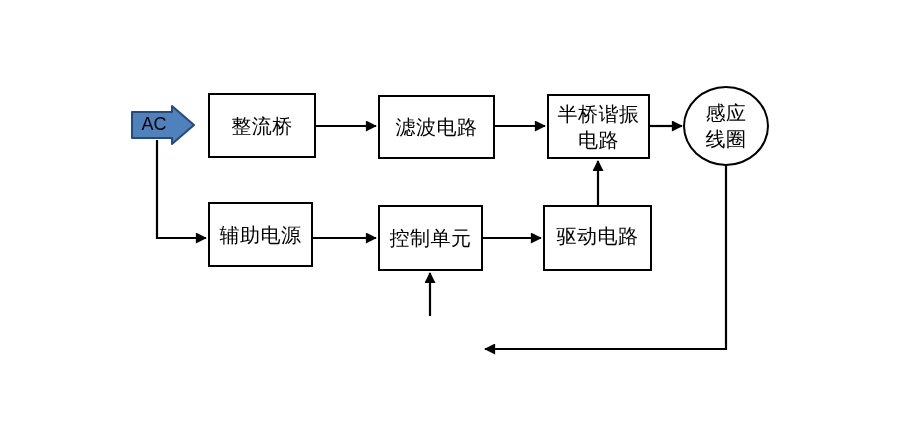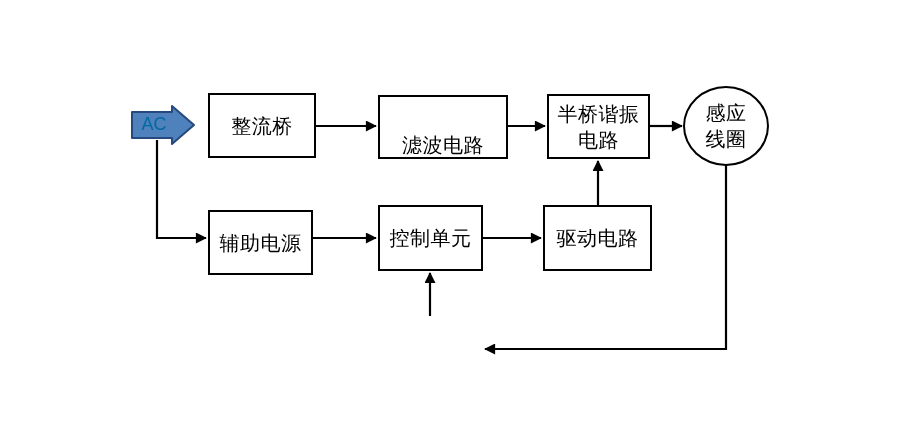--- a/index.html
+++ b/index.html
@@ -58,21 +58,21 @@
   }
   .ac-label {
     position: absolute;
     left: 133px;
     top: 112px;
     width: 42px;
     height: 25px;
     display: flex;
     align-items: center;
     justify-content: center;
-    color: #0369a1;
+    color: #000000;
     font-family: "Liberation Sans", "DejaVu Sans", sans-serif;
     font-size: 18px;
   }
 </style>
 </head>
 <body>
 
 <div class="canvas">
 
   <svg class="wires" viewBox="0 0 907 428" xmlns="http://www.w3.org/2000/svg">
@@ -102,40 +102,40 @@
 
     <polyline class="wire" marker-end="url(#arr)" points="726,165 726,349 485,349"></polyline>
   </svg>
 
   <div class="ac-label">AC</div>
 
   <div class="node" style="left:208px; top:93px; width:108px; height:65px;">
     <span class="label">整流桥</span>
   </div>
 
-  <div class="node" style="left:378px; top:95px; width:130px; height:64px;align-items:flex-end;">
+  <div class="node" style="left:378px; top:95px; width:117px; height:64px;">
     <span class="label">滤波电路</span>
   </div>
 
   <div class="node two-line" style="left:547px; top:94px; width:103px; height:65px;">
     <span class="label">半桥谐振
 电路</span>
   </div>
 
   <div class="node circle two-line" style="left:683px; top:86px; width:86px; height:80px;text-align:right;">
     <span class="label">感应
 线圈</span>
   </div>
 
-  <div class="node" style="left:208px; top:210px; width:105px; height:65px;">
+  <div class="node" style="left:208px; top:202px; width:105px; height:65px;">
     <span class="label">辅助电源</span>
   </div>
 
   <div class="node" style="left:378px; top:205px; width:105px; height:66px;">
     <span class="label">控制单元</span>
   </div>
 
-  <div class="node" style="left:543px; top:205px; width:109px; height:66px;">
+  <div class="node" style="left:543px; top:205px; width:109px; height:66px;font-family:Liberation Mono, monospace;">
     <span class="label">驱动电路</span>
   </div>
 
 
 </div>
 
 </body></html>

